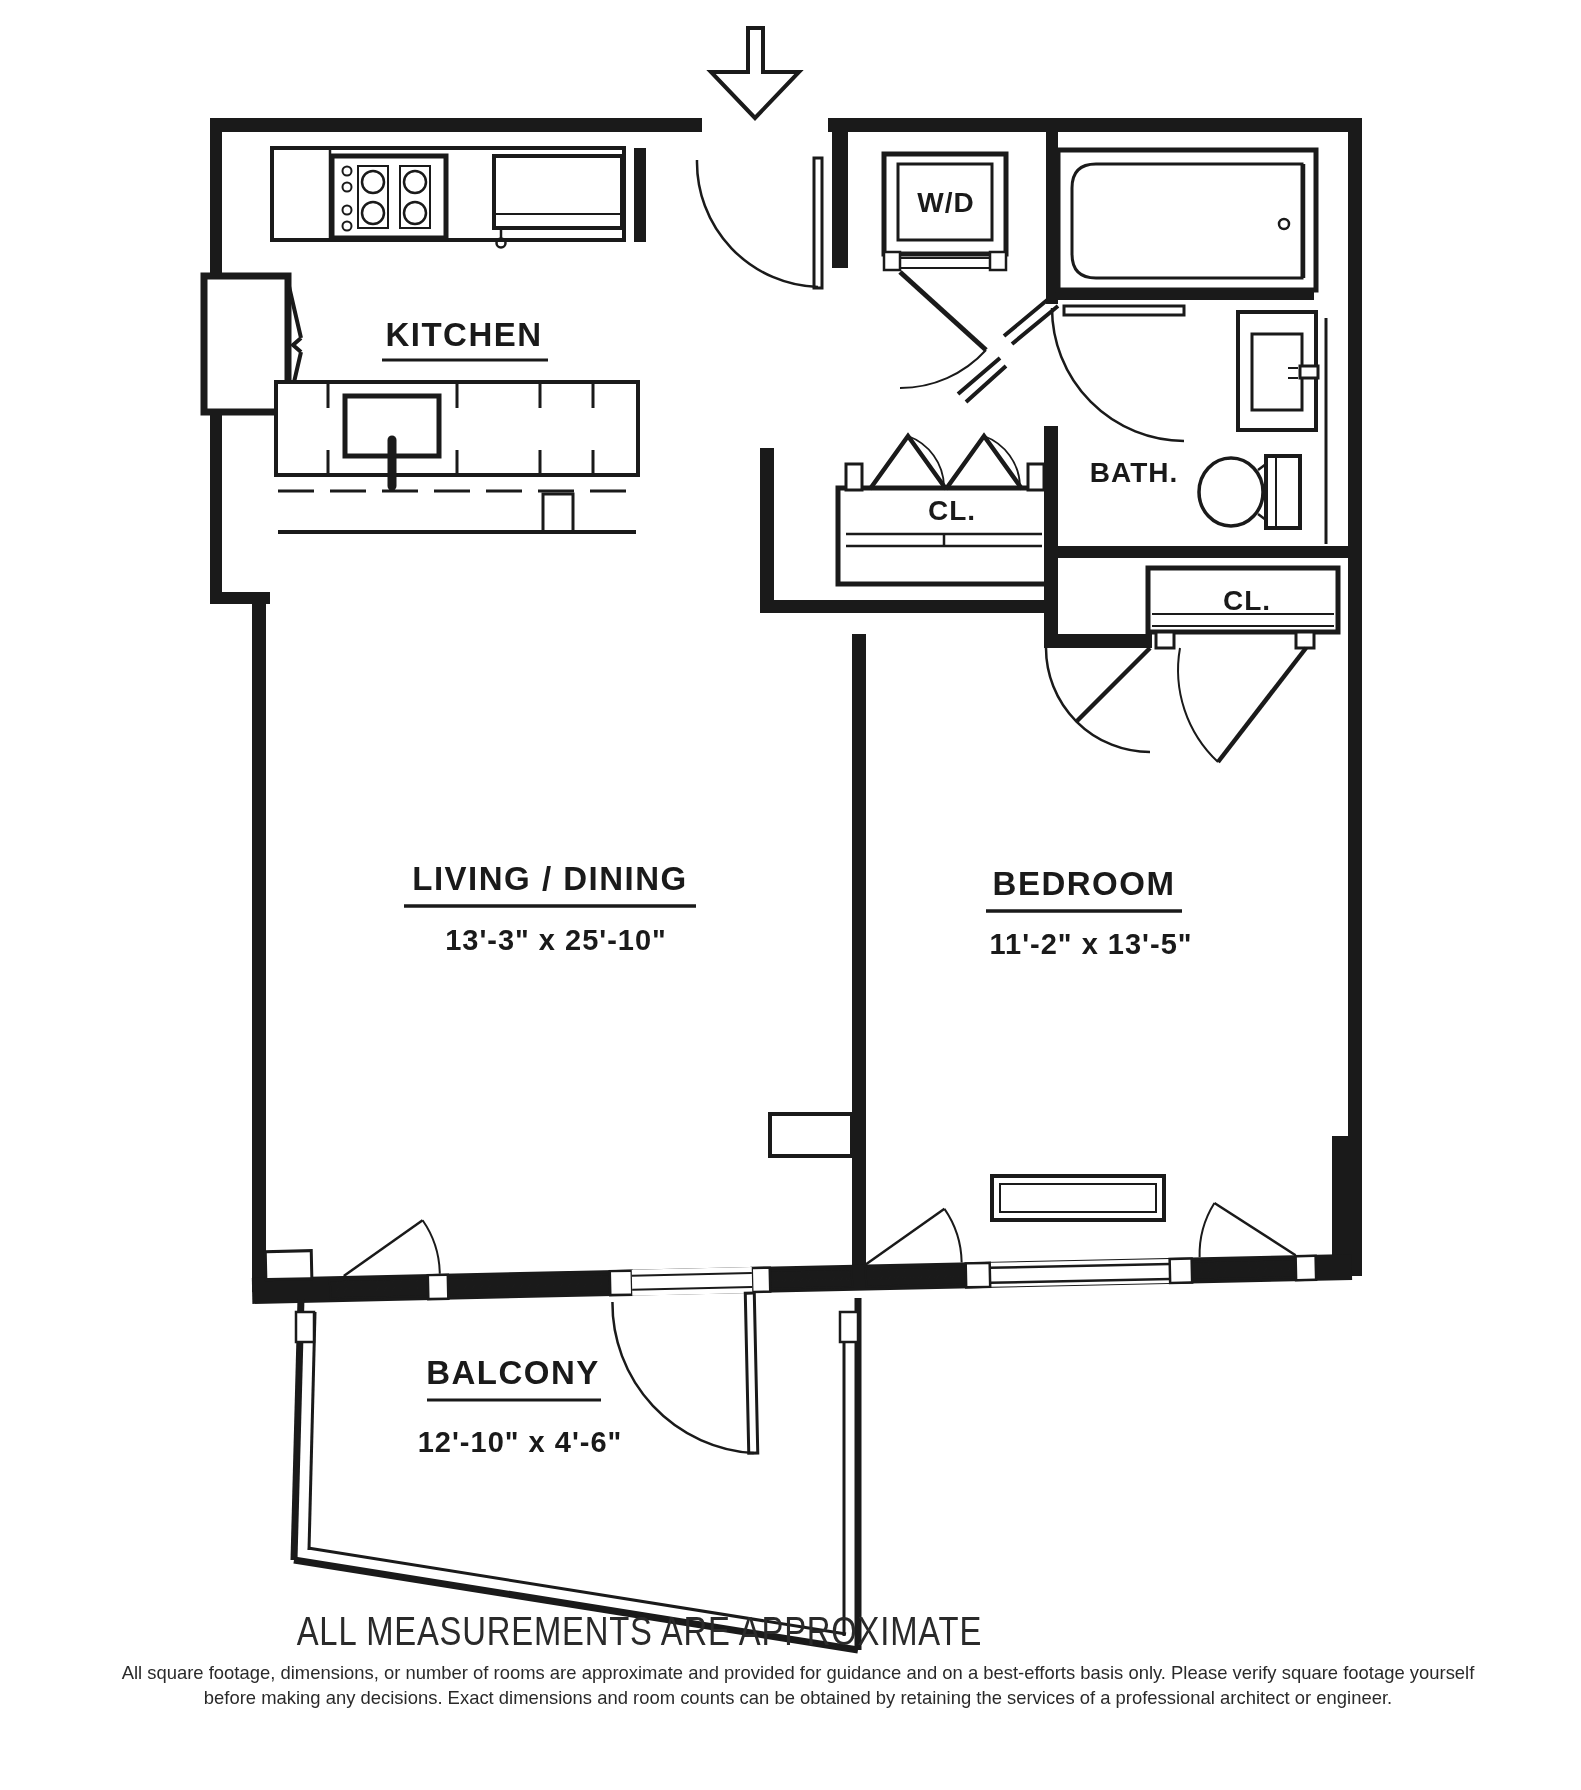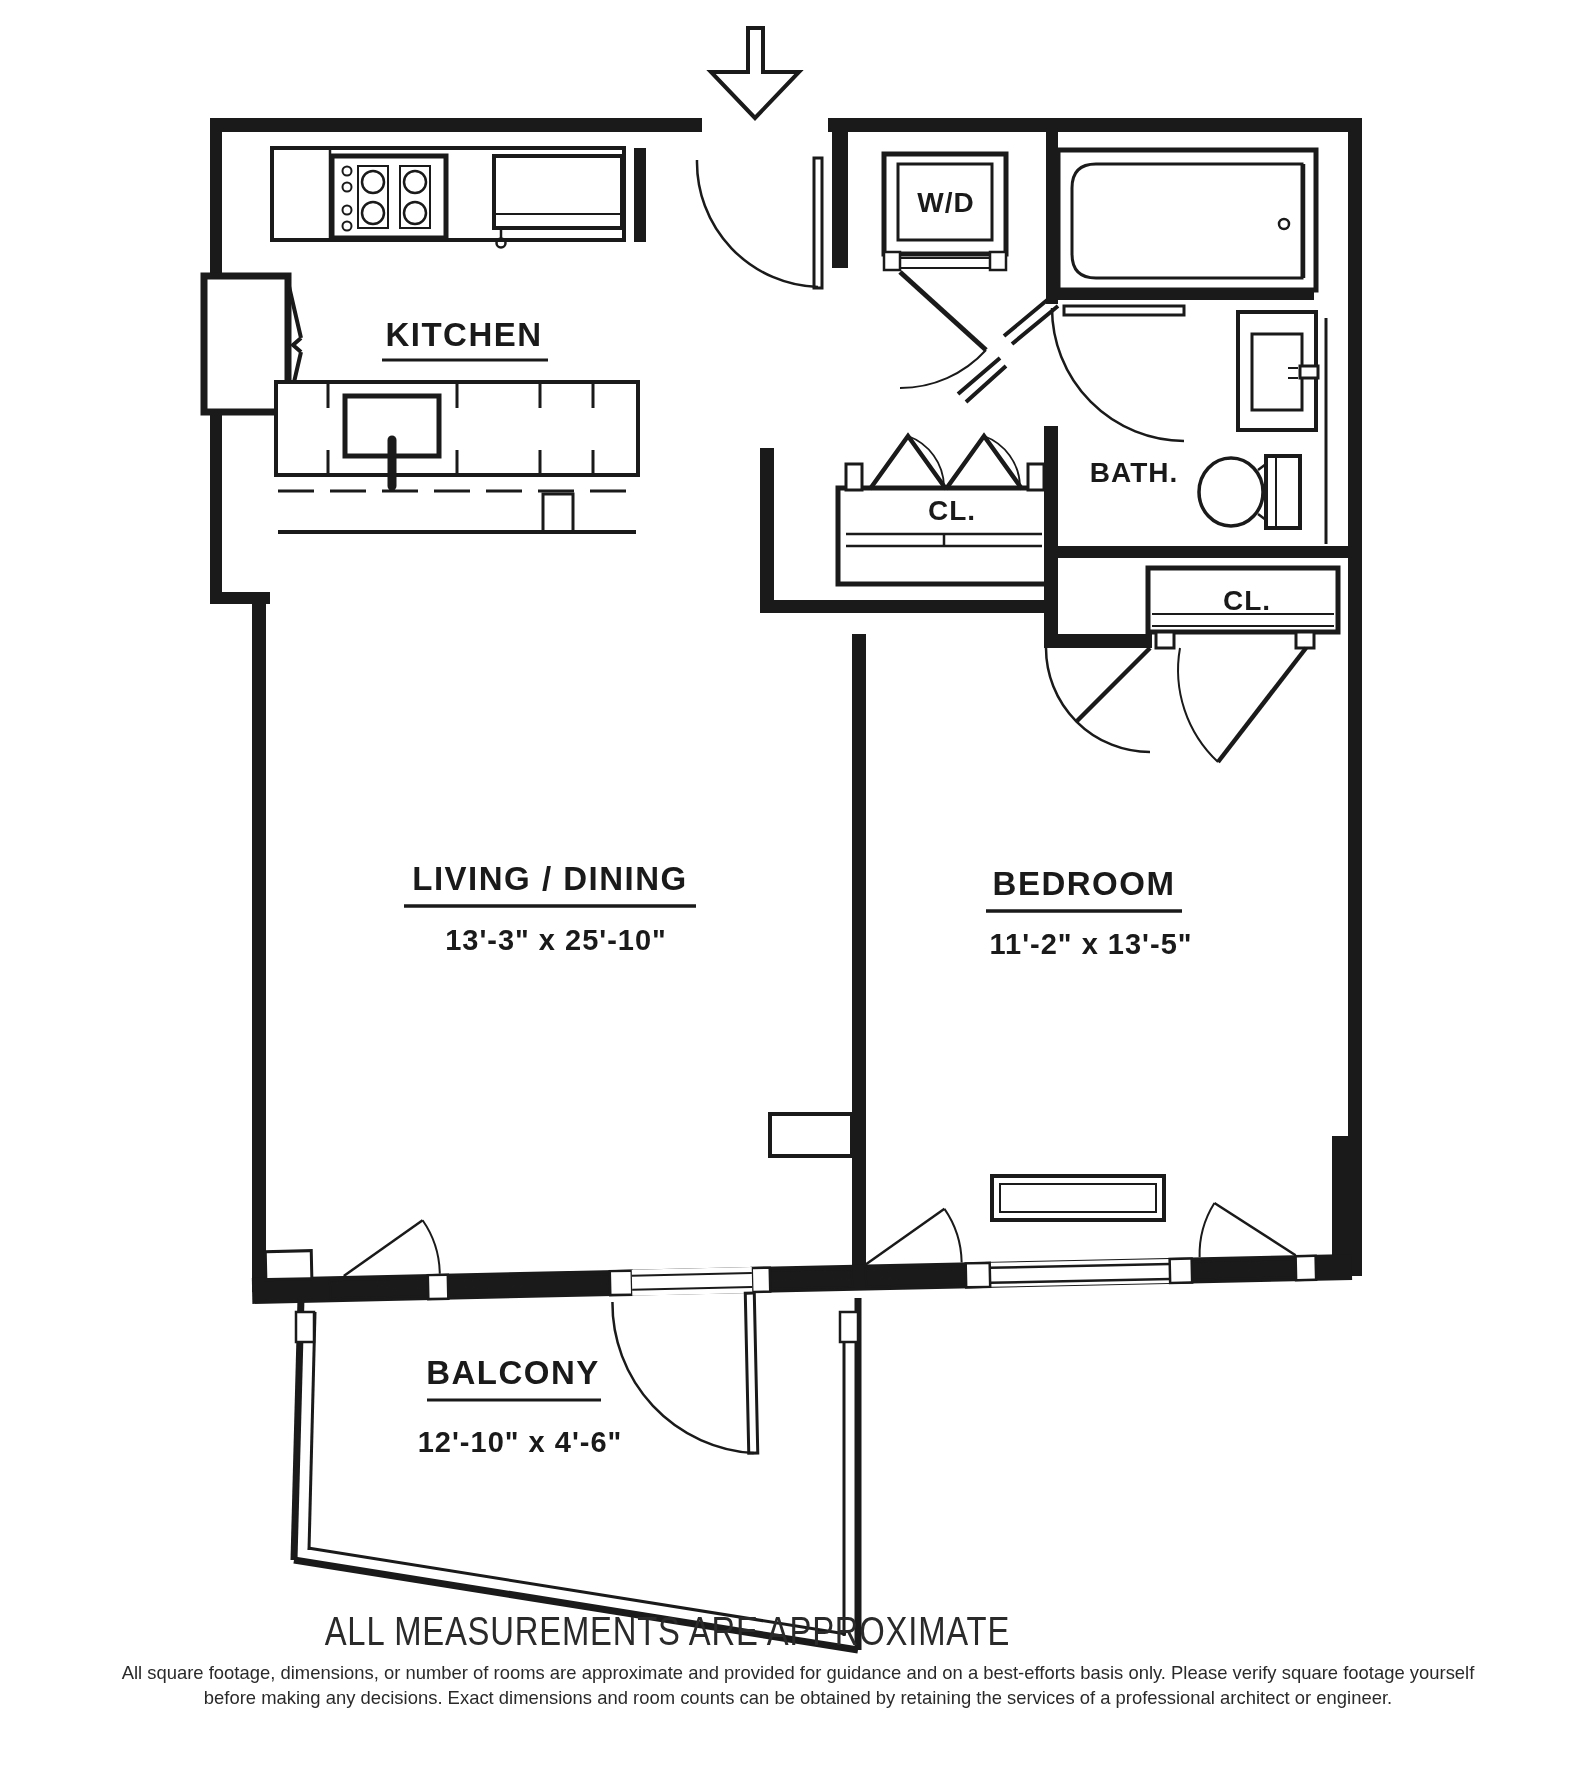--- a/index.html
+++ b/index.html
@@ -8,21 +8,21 @@
   svg{position:absolute;top:0;left:0;}
   .ink-stroke{stroke:#1a1a1a;fill:none;}
   .ink-fill{fill:#1a1a1a;stroke:none;}
   .white-box{fill:#ffffff;stroke:#1a1a1a;}
   .room-label{font-family:"Liberation Sans", sans-serif;font-weight:bold;font-size:33px;
               letter-spacing:1.5px;fill:#1a1a1a;text-anchor:middle;}
   .room-dims{font-family:"Liberation Sans", sans-serif;font-weight:bold;font-size:29px;
              letter-spacing:1px;fill:#1a1a1a;text-anchor:middle;}
   .small-label{font-family:"Liberation Sans", sans-serif;font-weight:bold;font-size:28px;
                letter-spacing:1px;fill:#1a1a1a;text-anchor:middle;}
-  .footer-heading-wrap{position:absolute;top:1608px;left:0;width:1279px;text-align:center;padding-left:28px;}
+  .footer-heading-wrap{position:absolute;top:1608px;left:0;width:1279px;text-align:center;}
   .footer-heading{display:inline-block;font-size:41px;font-weight:300;letter-spacing:1px;
                   color:#2a2a2a;transform:scaleX(0.80);transform-origin:50% 50%;white-space:nowrap;}
   .footer-disclaimer{position:absolute;top:1660px;left:98px;width:1400px;text-align:center;
                      font-size:19px;font-weight:400;line-height:1.32;color:#2a2a2a;
                      transform:scaleX(0.97);transform-origin:50% 0;}
 </style>
 </head>
 <body>
 
 <div class="page">

